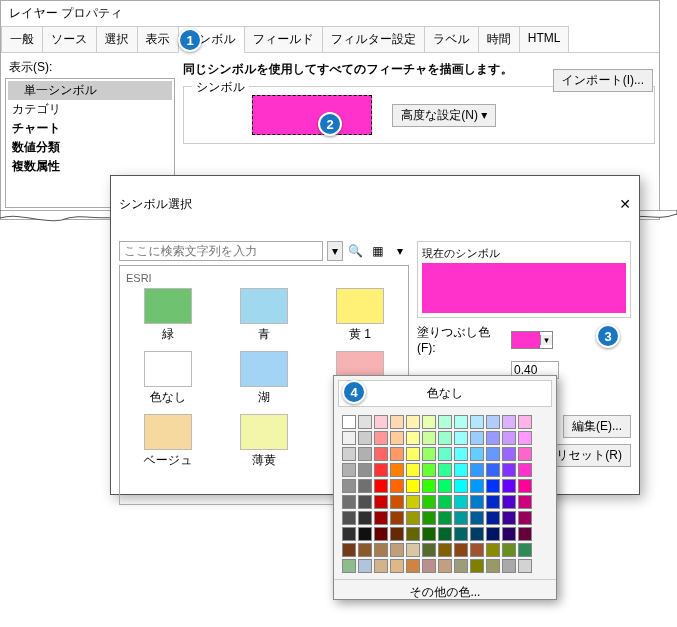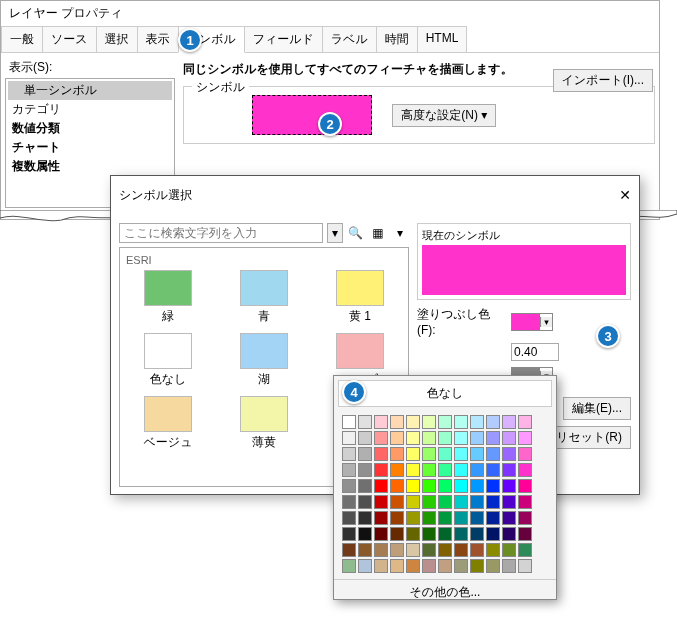--- a/index.html
+++ b/index.html
@@ -19,21 +19,21 @@
   .right-panel { flex: 1; }
   .desc { font-weight: bold; padding: 4px 0; }
   .symbol-group { border: 1px solid #ccc; margin-top: 4px; padding: 8px; position: relative; }
   .symbol-group-label { position: absolute; top: -8px; left: 8px; background: #fff; padding: 0 4px; }
   .swatch-big { width: 120px; height: 40px; background: #ff33cc; border: 1px dashed #000; margin-left: 60px; cursor: pointer; }
   .adv-btn { float: right; padding: 2px 8px; border: 1px solid #aaa; background: #f0f0f0; cursor: pointer; }
   .import-btn { position: absolute; right: 6px; top: 68px; padding: 2px 8px; border: 1px solid #aaa; background: #f0f0f0; cursor: pointer; }
   .bubble { position: absolute; width: 24px; height: 24px; border-radius: 50%; background: #1976c1; color: #fff; display: flex; align-items: center; justify-content: center; font-weight: bold; font-size: 13px; z-index: 100; border: 2px solid #fff; box-shadow: 0 1px 3px rgba(0,0,0,.4); }
 
   .dialog { position: absolute; left: 110px; top: 175px; width: 530px; height: 320px; border: 1px solid #555; background: #fff; box-shadow: 4px 4px 12px rgba(0,0,0,.3); z-index: 10; }
-  .dlg-title { display: flex; justify-content: space-between; padding: 11px 8px; }
+  .dlg-title { display: flex; justify-content: space-between; padding: 20px 8px; }
   .close-x { cursor: pointer; font-size: 14px; }
   .dlg-body { display: flex; padding: 8px; gap: 8px; height: 280px; }
   .dlg-left { width: 290px; display: flex; flex-direction: column; }
   .search-row { display: flex; align-items: center; gap: 4px; margin-bottom: 4px; }
   .search-input { flex: 1; border: 1px solid #aaa; padding: 2px 4px; }
   .search-drop { border: 1px solid #aaa; background: #eee; padding: 2px 4px; cursor: pointer; }
   .icon-btn { width: 18px; height: 18px; display: inline-flex; align-items: center; justify-content: center; cursor: pointer; }
   .radio-row { display: flex; align-items: center; gap: 8px; padding: 2px 0 6px 0; }
   .style-list { border: 1px solid #aaa; flex: 1; overflow: auto; padding: 6px; }
   .style-head { color: #666; font-size: 11px; margin-bottom: 4px; }
@@ -66,32 +66,33 @@
 
 <div class="main-window">
   <div class="title-bar">レイヤー プロパティ</div>
   <div class="tabs">
     <div class="tab">一般</div>
     <div class="tab">ソース</div>
     <div class="tab">選択</div>
     <div class="tab">表示</div>
     <div class="tab active">シンボル</div>
     <div class="tab">フィールド</div>
+    <div class="tab">フィルター設定</div>
     <div class="tab">ラベル</div>
     <div class="tab">時間</div>
     <div class="tab">HTML</div>
   </div>
   <div class="content">
     <div class="left-panel">
       <div class="left-label">表示(S):</div>
       <div class="tree">
         <div class="tree-item tree-sub sel">単一シンボル</div>
         <div class="tree-item" style="font-weight:normal">カテゴリ</div>
+        <div class="tree-item" style="font-weight:bold">チャート</div>
         <div class="tree-item" style="font-weight:bold">数値分類</div>
-        <div class="tree-item" style="font-weight:bold">チャート</div>
         <div class="tree-item" style="font-weight:bold">複数属性</div>
       </div>
     </div>
     <div class="right-panel">
       <div class="desc">同じシンボルを使用してすべてのフィーチャを描画します。</div>
       <div class="symbol-group">
         <div class="symbol-group-label">シンボル</div>
         <div style="display:flex;align-items:center;gap:20px;">
           <div class="swatch-big"></div>
           <div class="adv-btn">

